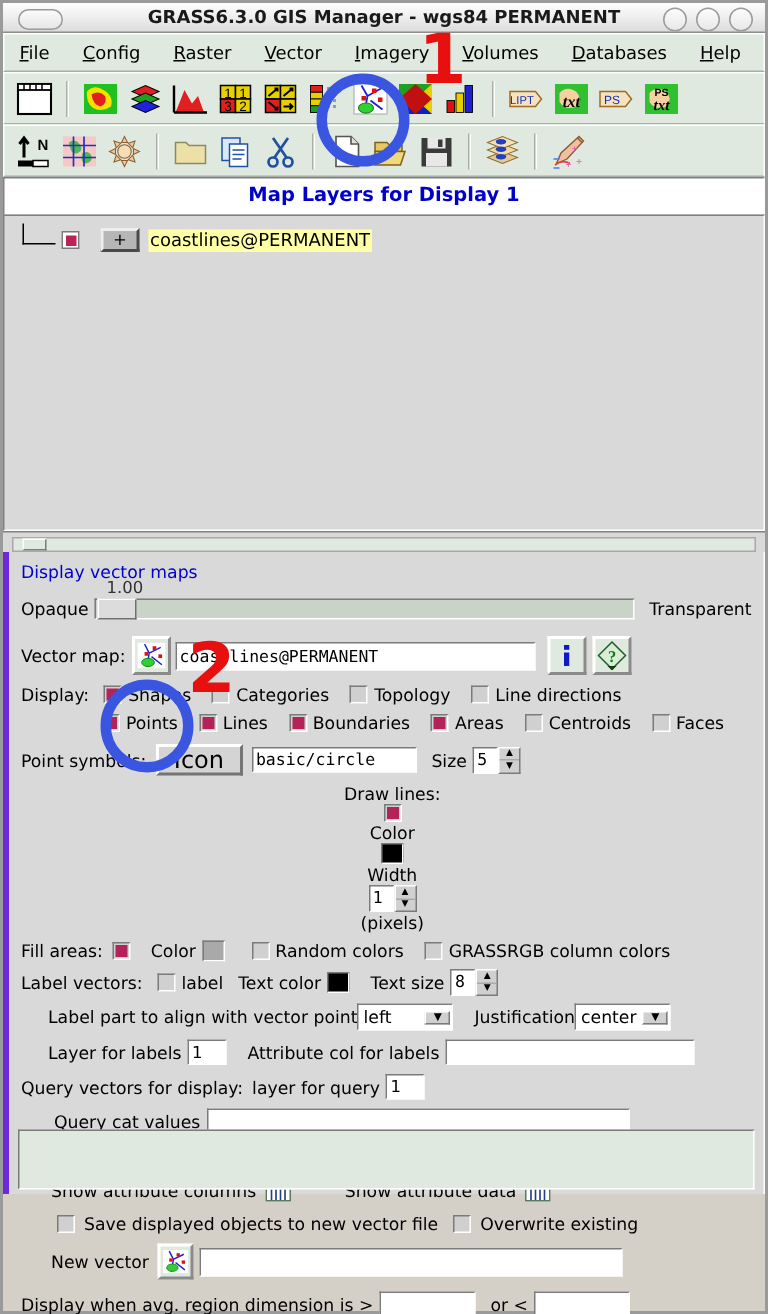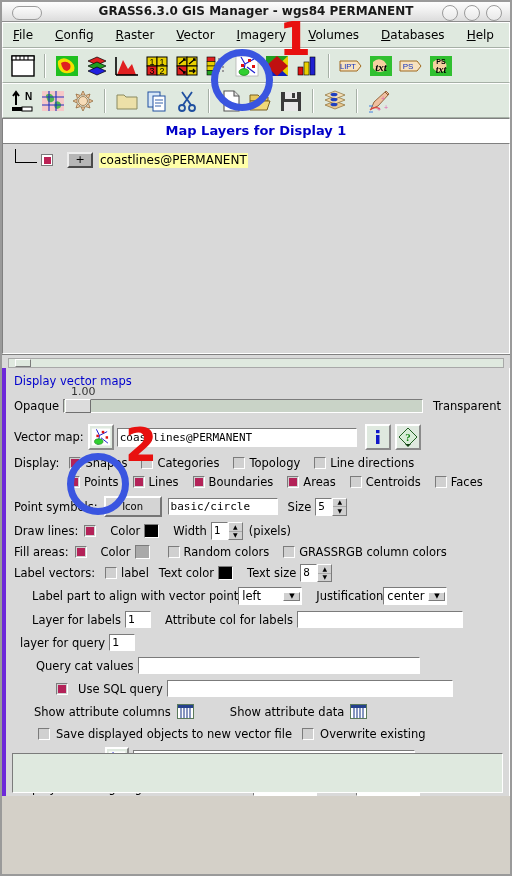--- a/index.html
+++ b/index.html
@@ -151,21 +151,21 @@
   .spinbtns{
     display:flex;flex-direction:column;width:13px;
     border:1px solid;border-color:#fff #7b7b7b #7b7b7b #fff;background:#d0d0d0;
   }
   .spinbtns div{flex:1;display:flex;align-items:center;justify-content:center;
     font-size:6px;line-height:6px;color:#000;}
   .spinbtns div:first-child{border-bottom:1px solid #a9a9a9;}
   
   .btn{
     background:#d4d4d4;border:2px solid;border-color:#fff #757575 #757575 #fff;
-    box-sizing:border-box;height:21px;padding:0 10px;font-size:10px;
+    box-sizing:border-box;height:21px;padding:0 10px;font-size:16px;
     display:inline-flex;align-items:center;justify-content:center;color:#000;
   }
   .iconbtn{
     background:#dfe9df;border:2px solid;border-color:#fff #8a8a8a #8a8a8a #fff;
     box-sizing:border-box;width:26px;height:26px;
     display:inline-flex;align-items:center;justify-content:center;
   }
   .swatch{
     width:15px;height:14px;box-sizing:border-box;
     border:1px solid;border-color:#7b7b7b #fff #fff #7b7b7b;
@@ -621,21 +621,21 @@
       <div class="spacer4"></div>
       <div class="spin">
         <div class="tin" style="width:17px;">5</div>
         <div class="spinbtns">
           <div>▲</div>
           <div>▼</div>
         </div>
       </div>
     </div>
 
-    <div class="row" style="padding-top:4px;">
+    <div class="row" style="padding-top:4px;flex-direction:column;">
       <div class="lbl">Draw lines:</div>
       <div class="spacer6"></div>
       <div class="cb on">
           <i></i>
         </div>
       <div class="spacer14"></div>
       <div class="lbl">Color</div>
       <div class="spacer4"></div>
       <div class="swatch" style="background:#000;"></div>
       <div class="spacer14"></div>
@@ -712,20 +712,21 @@
       <div class="lbl">Layer for labels</div>
       <div class="spacer4"></div>
       <div class="tin sans" style="width:26px;">1</div>
       <div class="spacer14"></div>
       <div class="lbl">Attribute col for labels</div>
       <div class="spacer4"></div>
       <div class="tin sans" style="width:166px;"></div>
     </div>
 
     <div class="row" style="padding-top:5px;">
+      <div class="lbl">Query vectors for display:</div>
       <div class="spacer6"></div>
       <div class="lbl">layer for query</div>
       <div class="spacer4"></div>
       <div class="tin sans" style="width:26px;">1</div>
     </div>
 
     <div class="row" style="padding-left:30px;padding-top:5px;">
       <div class="lbl">Query cat values</div>
       <div class="spacer4"></div>
       <div class="tin sans" style="width:282px;"></div>

